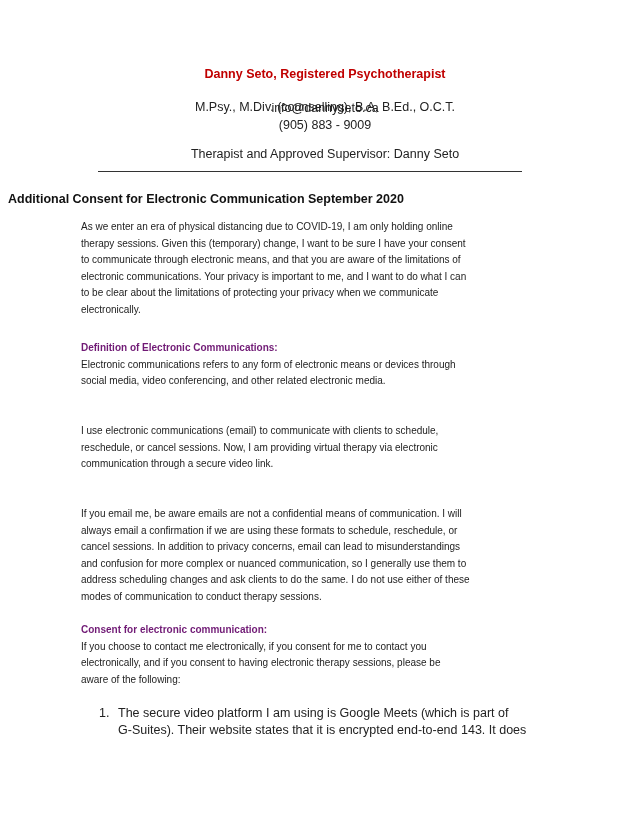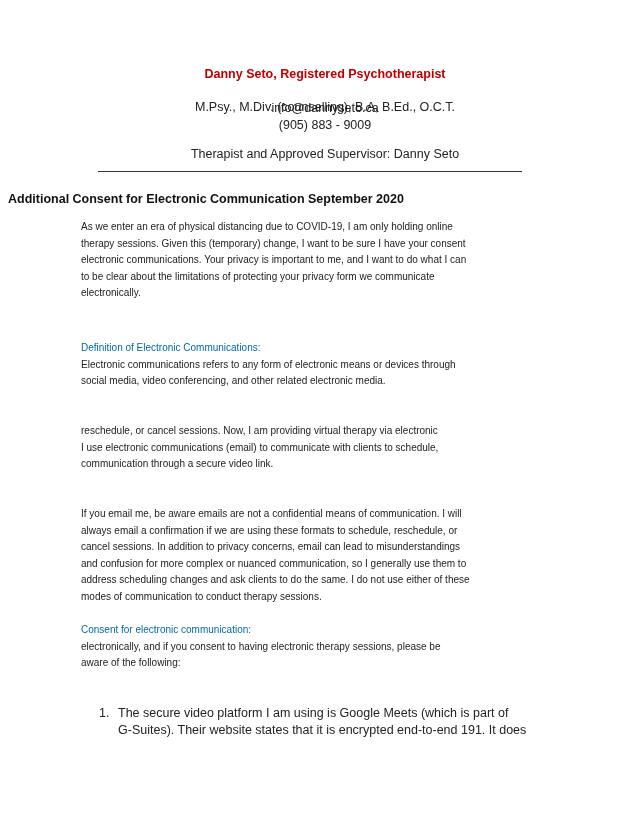--- a/index.html
+++ b/index.html
@@ -5,21 +5,21 @@
   html, body { margin: 0; padding: 0; background: #ffffff; }
   body { width: 634px; height: 818px; overflow: hidden; position: relative;
          font-family: "Liberation Sans", sans-serif; color: #222222; }
   .page { position: absolute; left: 8px; top: 0; width: 614px; height: 818px; background: #ffffff; padding-left: 27px; }
   .hdr { position: absolute; left: 0; width: 634px; text-align: center; font-size: 12.5px; line-height: 17px; }
   .hdr-name { color: #c00000; font-weight: bold; }
   .rule { position: absolute; left: 90px; top: 171px; width: 424px; height: 0; border-top: 1px solid #333333; }
   .title { position: absolute; left: 0; top: 191px; width: 634px; text-align: left; font-weight: bold; font-size: 12.5px; line-height: 17px; color: #111111; }
   .para { position: absolute; left: 73px; width: 500px; font-size: 10px; line-height: 16.6px; }
   .para .line { display: block; white-space: nowrap; }
-  .h { font-weight: normal; color: #0369a1; }
+  .h { font-weight: bold; color: #701a75; }
   .li { position: absolute; left: 91px; width: 480px; font-size: 12.5px; line-height: 16.6px; }
   .li .num { position: absolute; left: 0; top: 0; }
   .li .txt { position: absolute; left: 19px; top: 0; }
   .li .line { display: block; white-space: nowrap; }
 </style>
 </head>
 <body>
 
 <div class="page">
 
@@ -29,53 +29,55 @@
   <div class="hdr" style="top:117px;">(905) 883 - 9009</div>
   <div class="hdr" style="top:146px;">Therapist and Approved Supervisor: Danny Seto</div>
 
   <div class="rule"></div>
 
   <div class="title">Additional Consent for Electronic Communication September 2020</div>
 
   <div class="para" style="top:219px;">
     <span class="line">As we enter an era of physical distancing due to COVID-19, I am only holding online</span>
     <span class="line">therapy sessions. Given this (temporary) change, I want to be sure I have your consent</span>
+    <span class="line">to communicate through electronic means, and that you are aware of the limitations of</span>
     <span class="line">electronic communications. Your privacy is important to me, and I want to do what I can</span>
-    <span class="line">to be clear about the limitations of protecting your privacy form we communicate</span>
+    <span class="line">to be clear about the limitations of protecting your privacy when we communicate</span>
     <span class="line">electronically.</span>
   </div>
 
   <div class="para" style="top:340px;">
     <span class="line h">Definition of Electronic Communications:</span>
     <span class="line">Electronic communications refers to any form of electronic means or devices through</span>
     <span class="line">social media, video conferencing, and other related electronic media.</span>
   </div>
 
   <div class="para" style="top:423px;">
+    <span class="line">I use electronic communications (email) to communicate with clients to schedule,</span>
     <span class="line">reschedule, or cancel sessions. Now, I am providing virtual therapy via electronic</span>
-    <span class="line">I use electronic communications (email) to communicate with clients to schedule,</span>
     <span class="line">communication through a secure video link.</span>
   </div>
 
   <div class="para" style="top:506px;">
     <span class="line">If you email me, be aware emails are not a confidential means of communication. I will</span>
     <span class="line">always email a confirmation if we are using these formats to schedule, reschedule, or</span>
     <span class="line">cancel sessions. In addition to privacy concerns, email can lead to misunderstandings</span>
     <span class="line">and confusion for more complex or nuanced communication, so I generally use them to</span>
     <span class="line">address scheduling changes and ask clients to do the same. I do not use either of these</span>
     <span class="line">modes of communication to conduct therapy sessions.</span>
   </div>
 
   <div class="para" style="top:622px;">
     <span class="line h">Consent for electronic communication:</span>
+    <span class="line">If you choose to contact me electronically, if you consent for me to contact you</span>
     <span class="line">electronically, and if you consent to having electronic therapy sessions, please be</span>
     <span class="line">aware of the following:</span>
   </div>
 
   <div class="li" style="top:705px;">
     <span class="num">1.</span>
     <div class="txt">
       <span class="line">The secure video platform I am using is Google Meets (which is part of</span>
-      <span class="line">G-Suites). Their website states that it is encrypted end-to-end 191. It does</span>
+      <span class="line">G-Suites). Their website states that it is encrypted end-to-end 143. It does</span>
     </div>
   </div>
 
 </div>
 
 </body></html>

